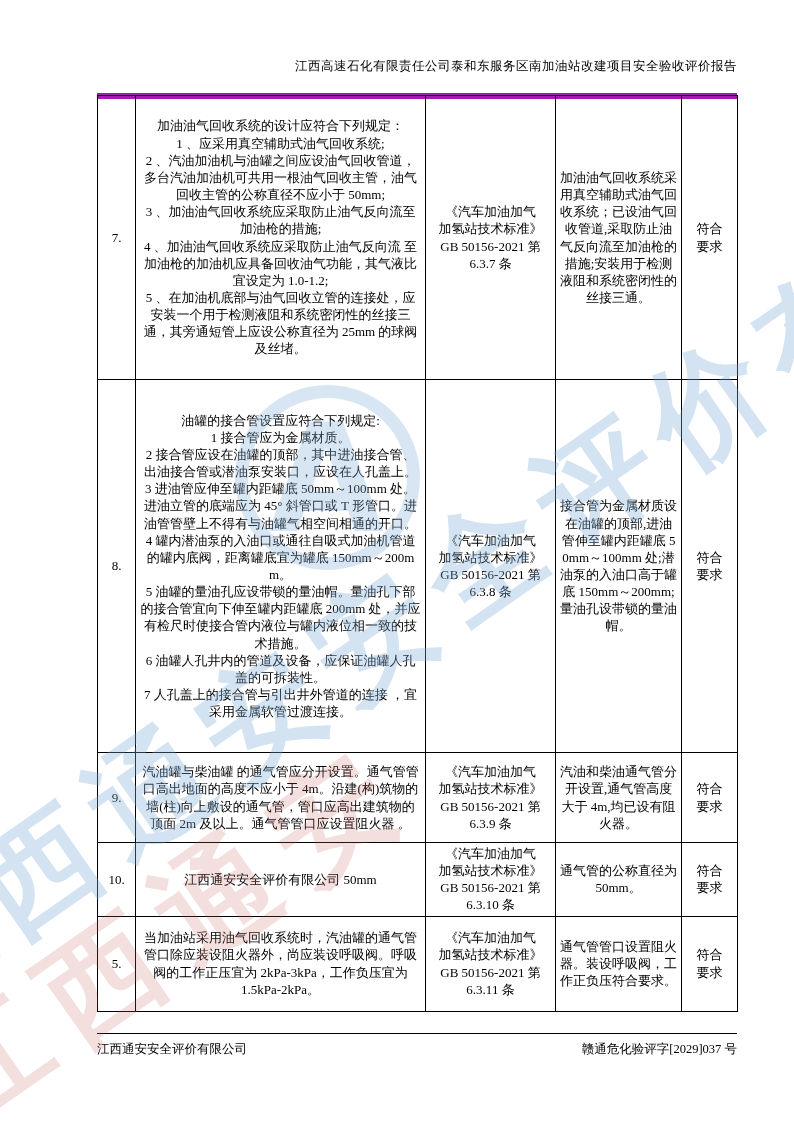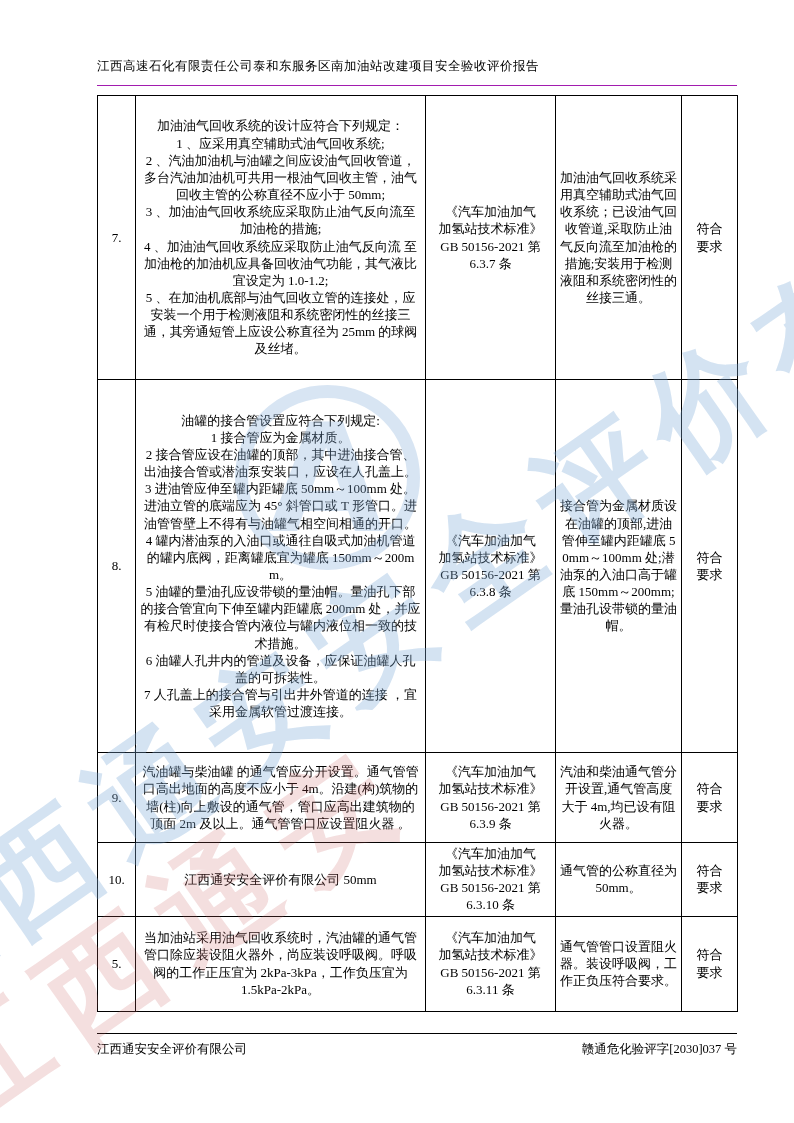--- a/index.html
+++ b/index.html
@@ -12,25 +12,25 @@
     font-family: "Liberation Serif", "DejaVu Serif", serif;
     color: #000;
     overflow: hidden;
     margin: 0 auto;
   }
   .header {
     position: absolute;
     top: 58px;
     left: 97px;
     width: 640px;
-    text-align: left;
+    text-align: right;
     font-size: 12.5px;
     letter-spacing: 0.5px;
-    padding-bottom: 10px;
-    border-bottom: 1px solid #a21caf;
+    padding-bottom: 18px;
+    border-bottom: 6px solid #a21caf;
   }
   table.report {
     position: absolute;
     top: 95px;
     left: 97px;
     width: 640px;
     border-collapse: collapse;
     table-layout: fixed;
     font-size: 13px;
     line-height: 1.32;
@@ -194,21 +194,21 @@
         <td class="actual">通气管管口设置阻火器。装设呼吸阀，工作正负压符合要求。</td>
         <td class="concl">符合
 要求</td>
       </tr>
     </tbody>
   </table>
 
 
   <div class="footer">
     <span>江西通安安全评价有限公司</span>
-    <span>赣通危化验评字[2030]037 号</span>
+    <span>赣通危化验评字[2029]037 号</span>
   </div>
 
   <div class="watermark wm-main">江西通安安全评价有限公司</div>
   <div class="watermark wm-red">江西通安</div>
   <div class="watermark wm-ring"></div>
   <div class="watermark wm-letter">A</div>
 
 </div>
 
 </body></html>

